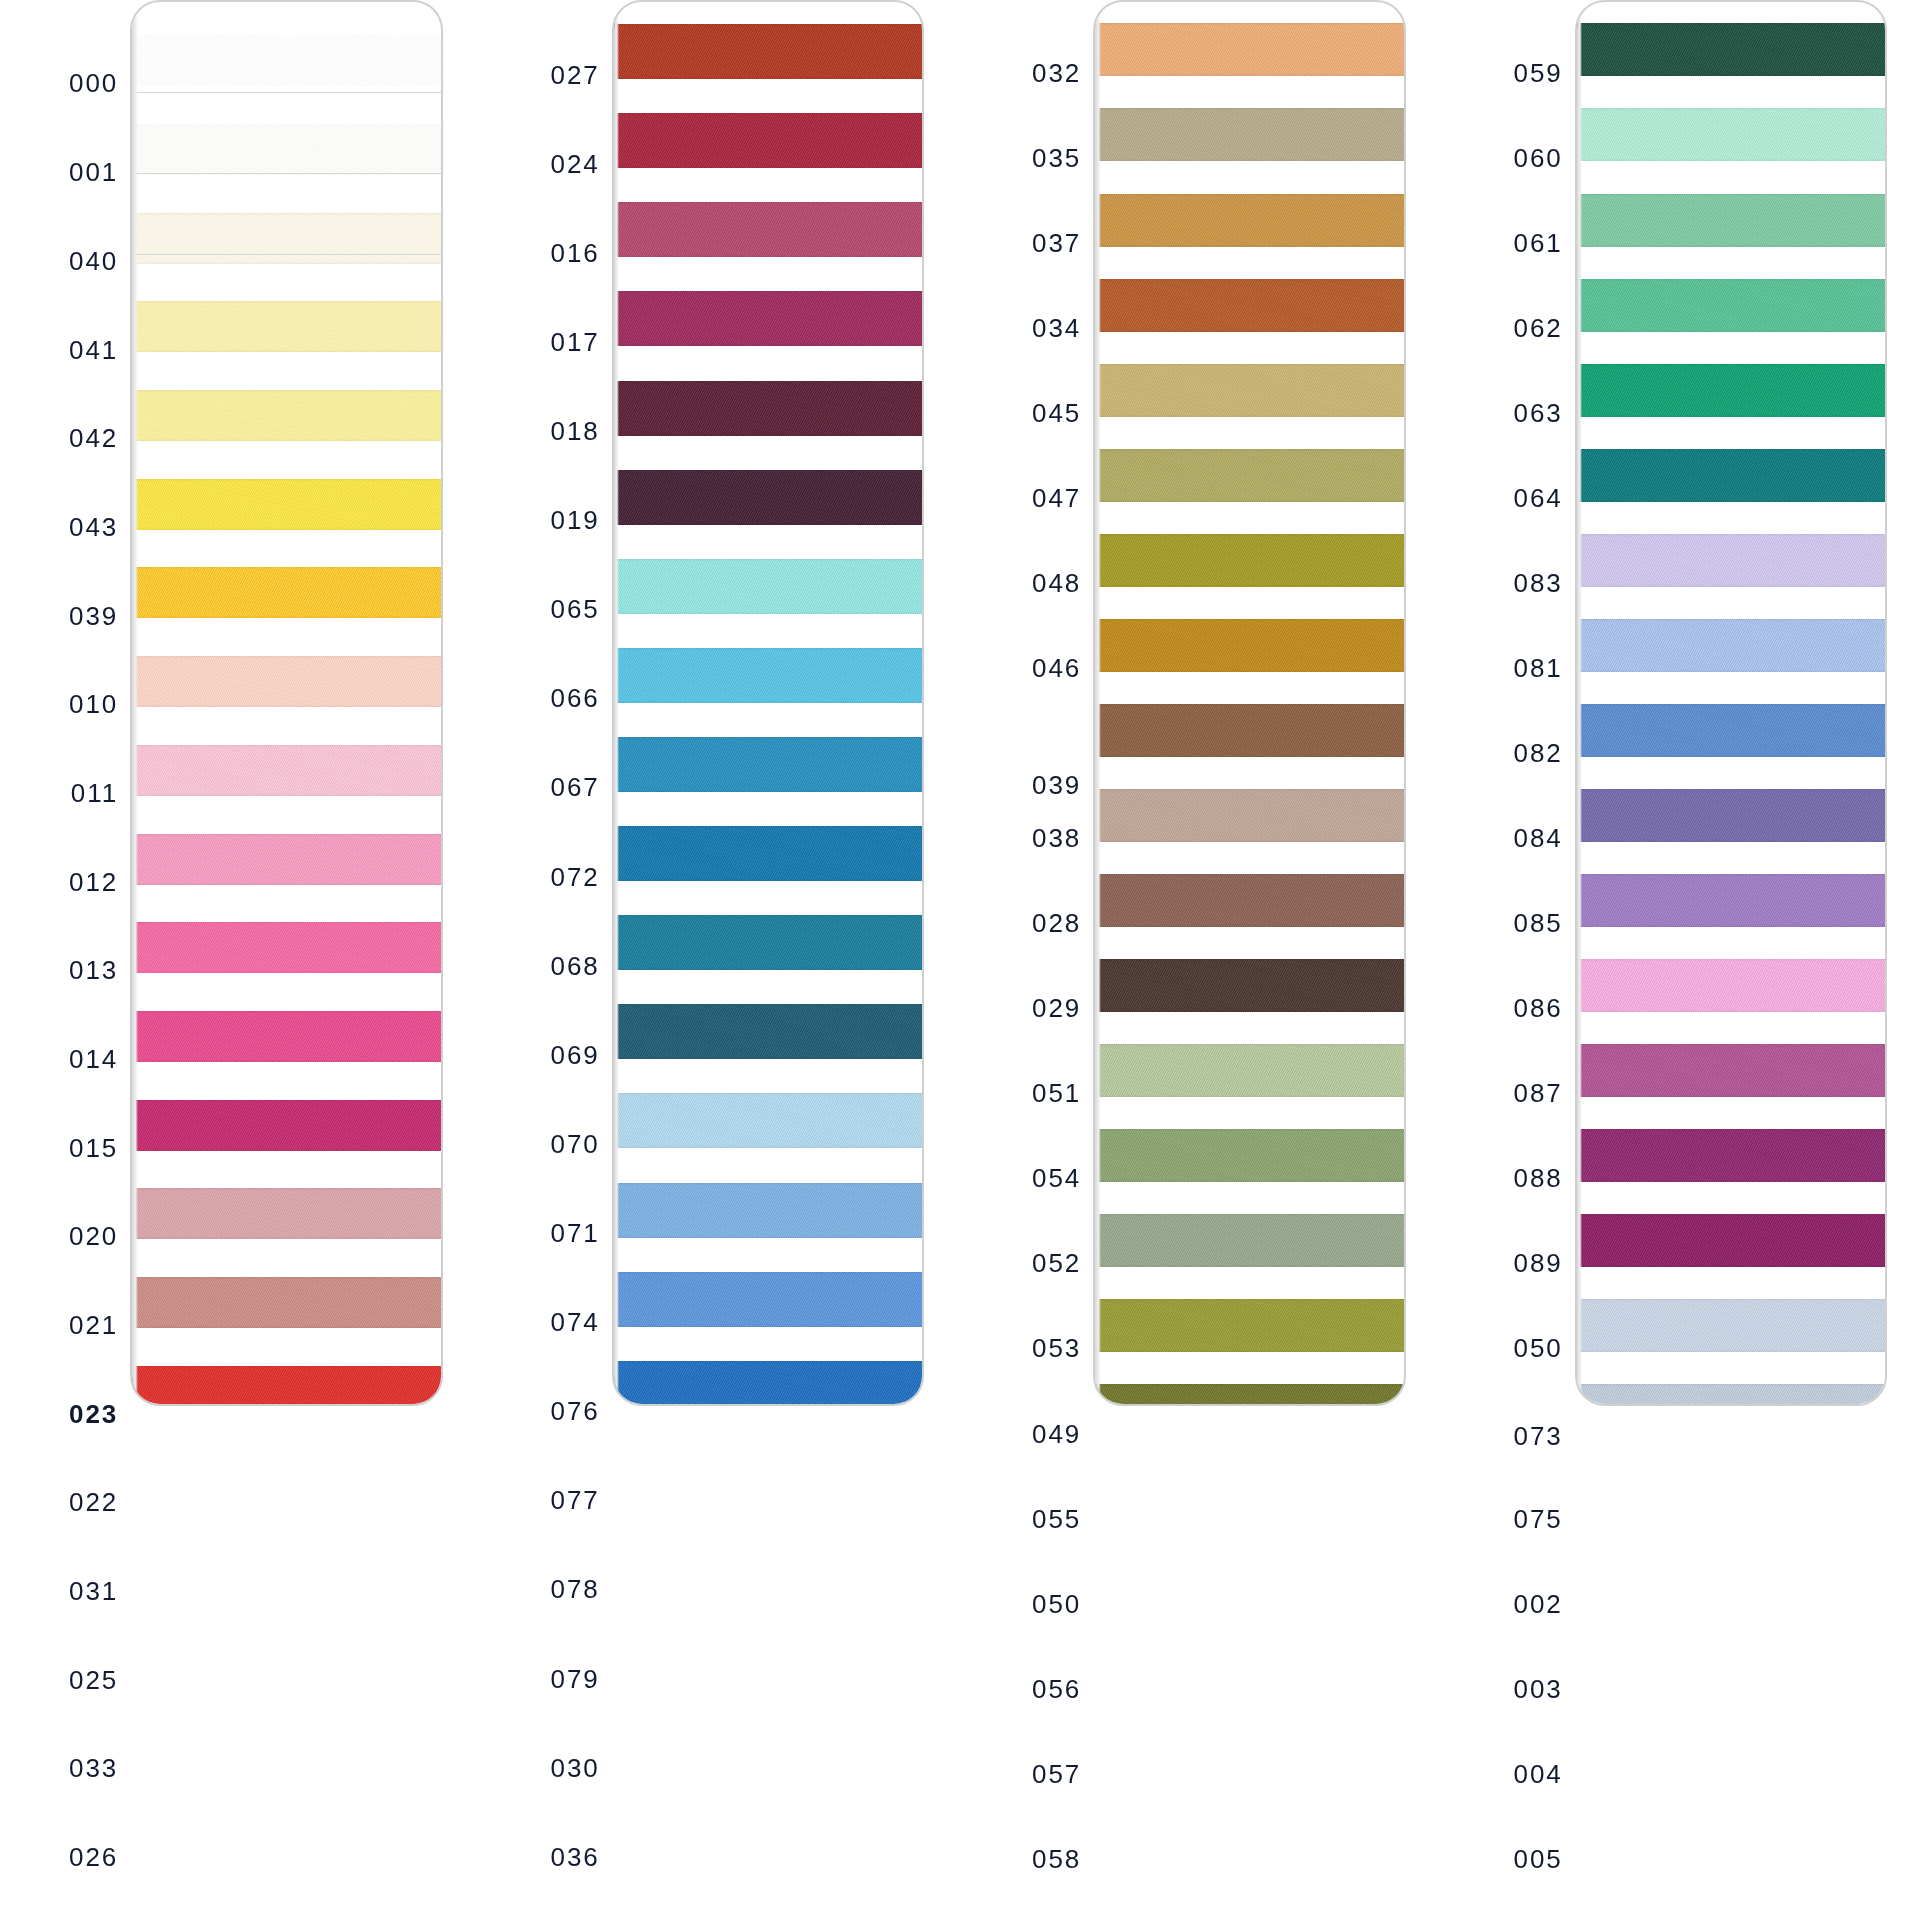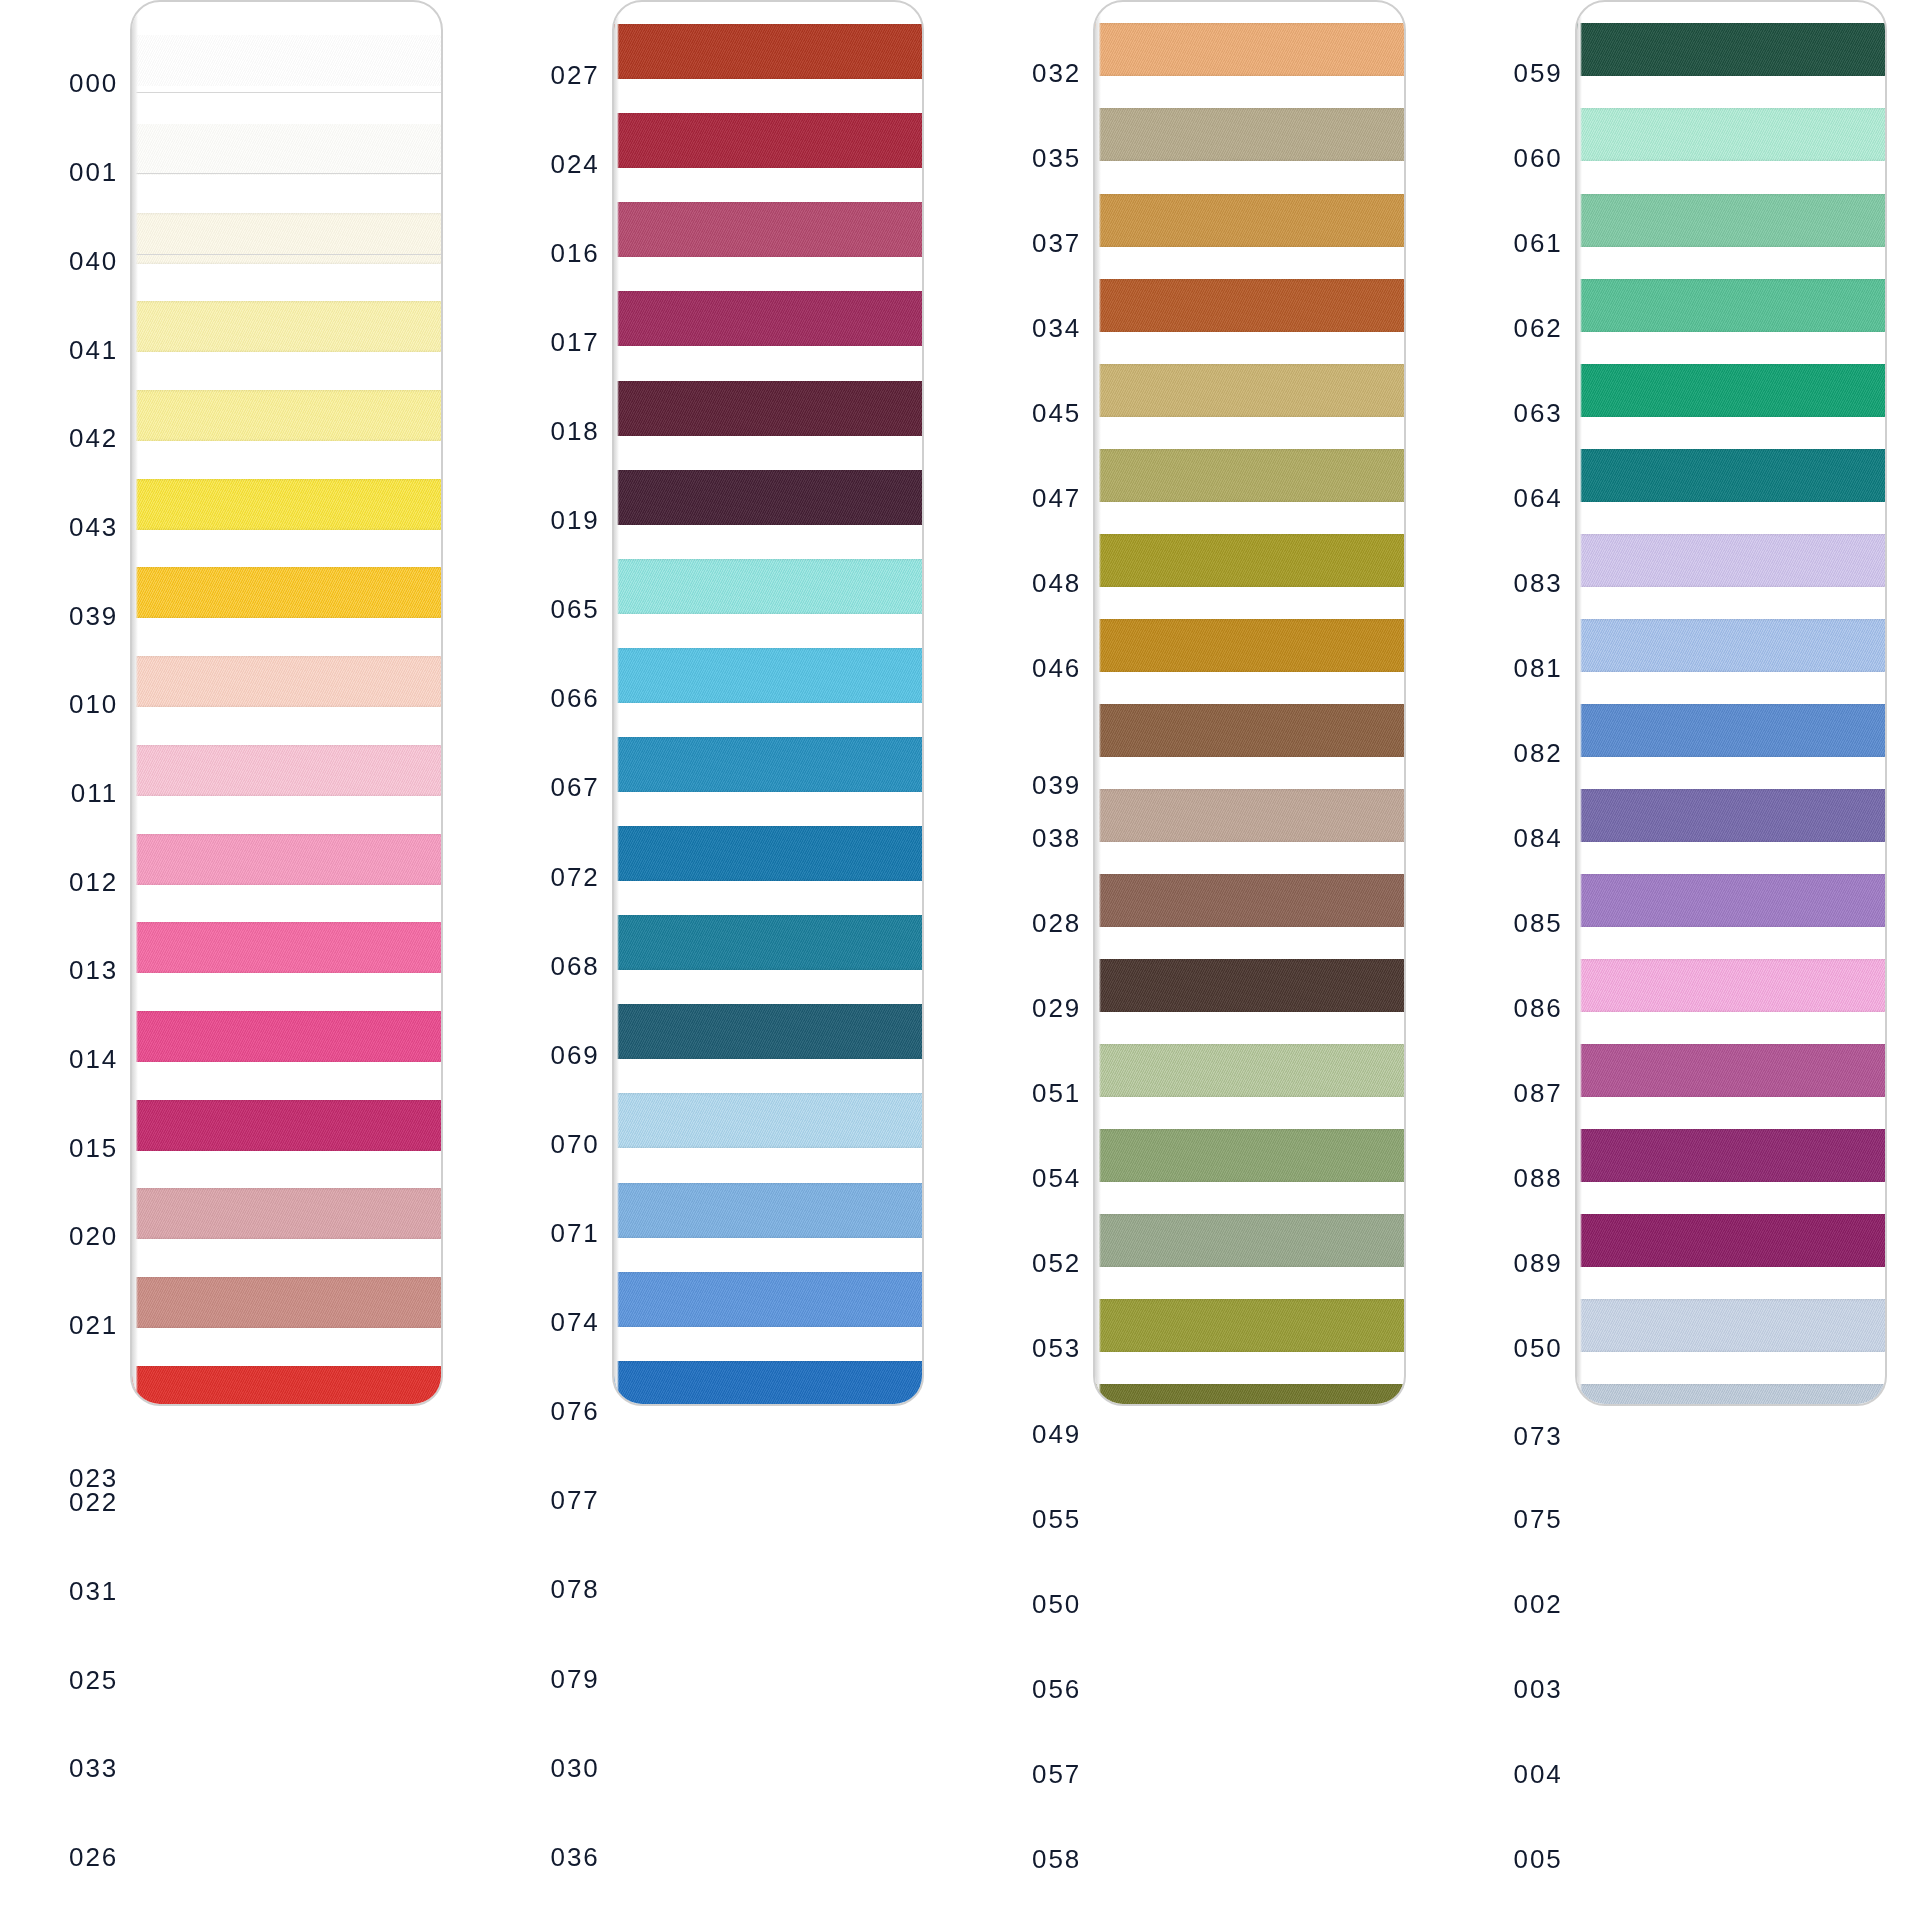--- a/index.html
+++ b/index.html
@@ -141,21 +141,21 @@
           <div class="row-label" style="top: 527px;">043</div>
           <div class="row-label" style="top: 616px;">039</div>
           <div class="row-label" style="top: 704px;">010</div>
           <div class="row-label" style="top: 793px;">011</div>
           <div class="row-label" style="top: 882px;">012</div>
           <div class="row-label" style="top: 970px;">013</div>
           <div class="row-label" style="top: 1059px;">014</div>
           <div class="row-label" style="top: 1148px;">015</div>
           <div class="row-label" style="top: 1236px;">020</div>
           <div class="row-label" style="top: 1325px;">021</div>
-          <div class="row-label" style="top: 1478px;">023</div>
+          <div class="row-label" style="top: 1414px; font-weight: bold;">023</div>
           <div class="row-label" style="top: 1502px;">022</div>
           <div class="row-label" style="top: 1591px;">031</div>
           <div class="row-label" style="top: 1680px;">025</div>
           <div class="row-label" style="top: 1768px;">033</div>
           <div class="row-label" style="top: 1857px;">026</div>
         </div>
       <div class="card">
         <div class="card-spine"></div>
       <div class="ribbon pale" title="000" style="top: 33px; height: 51px; background: rgb(255, 255, 255); box-shadow: none;"></div>
           <div class="ribbon pale" title="001" style="top: 122px; height: 51px; background: rgb(253, 253, 250); box-shadow: none;"></div>

